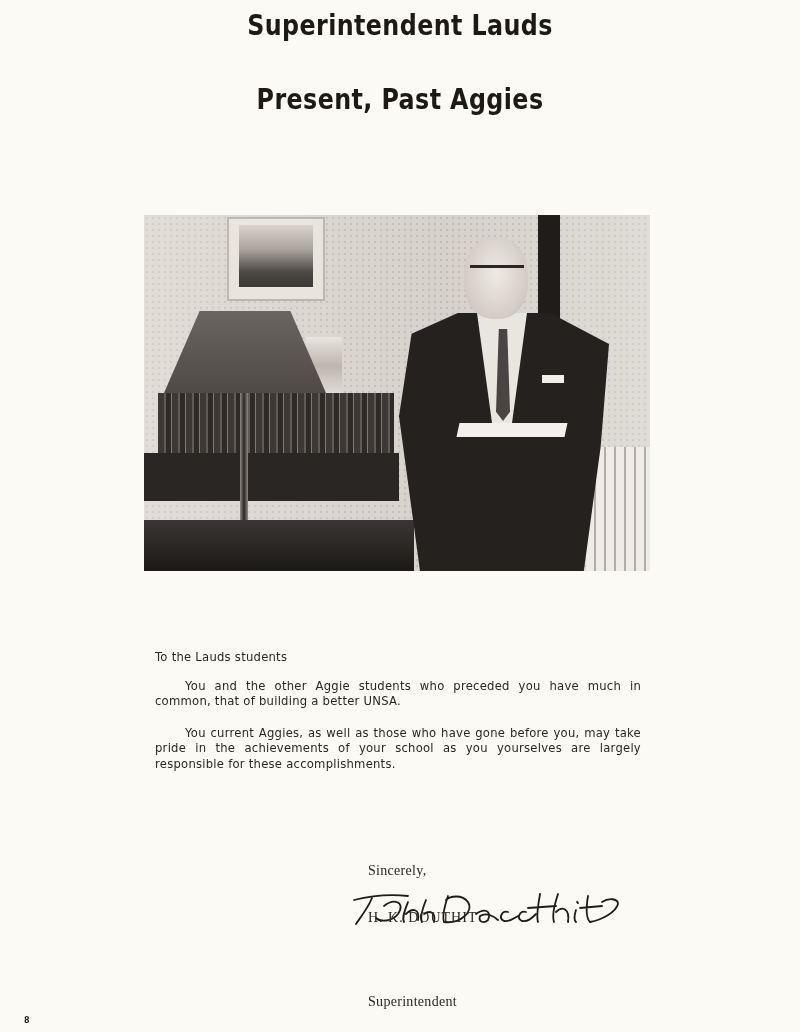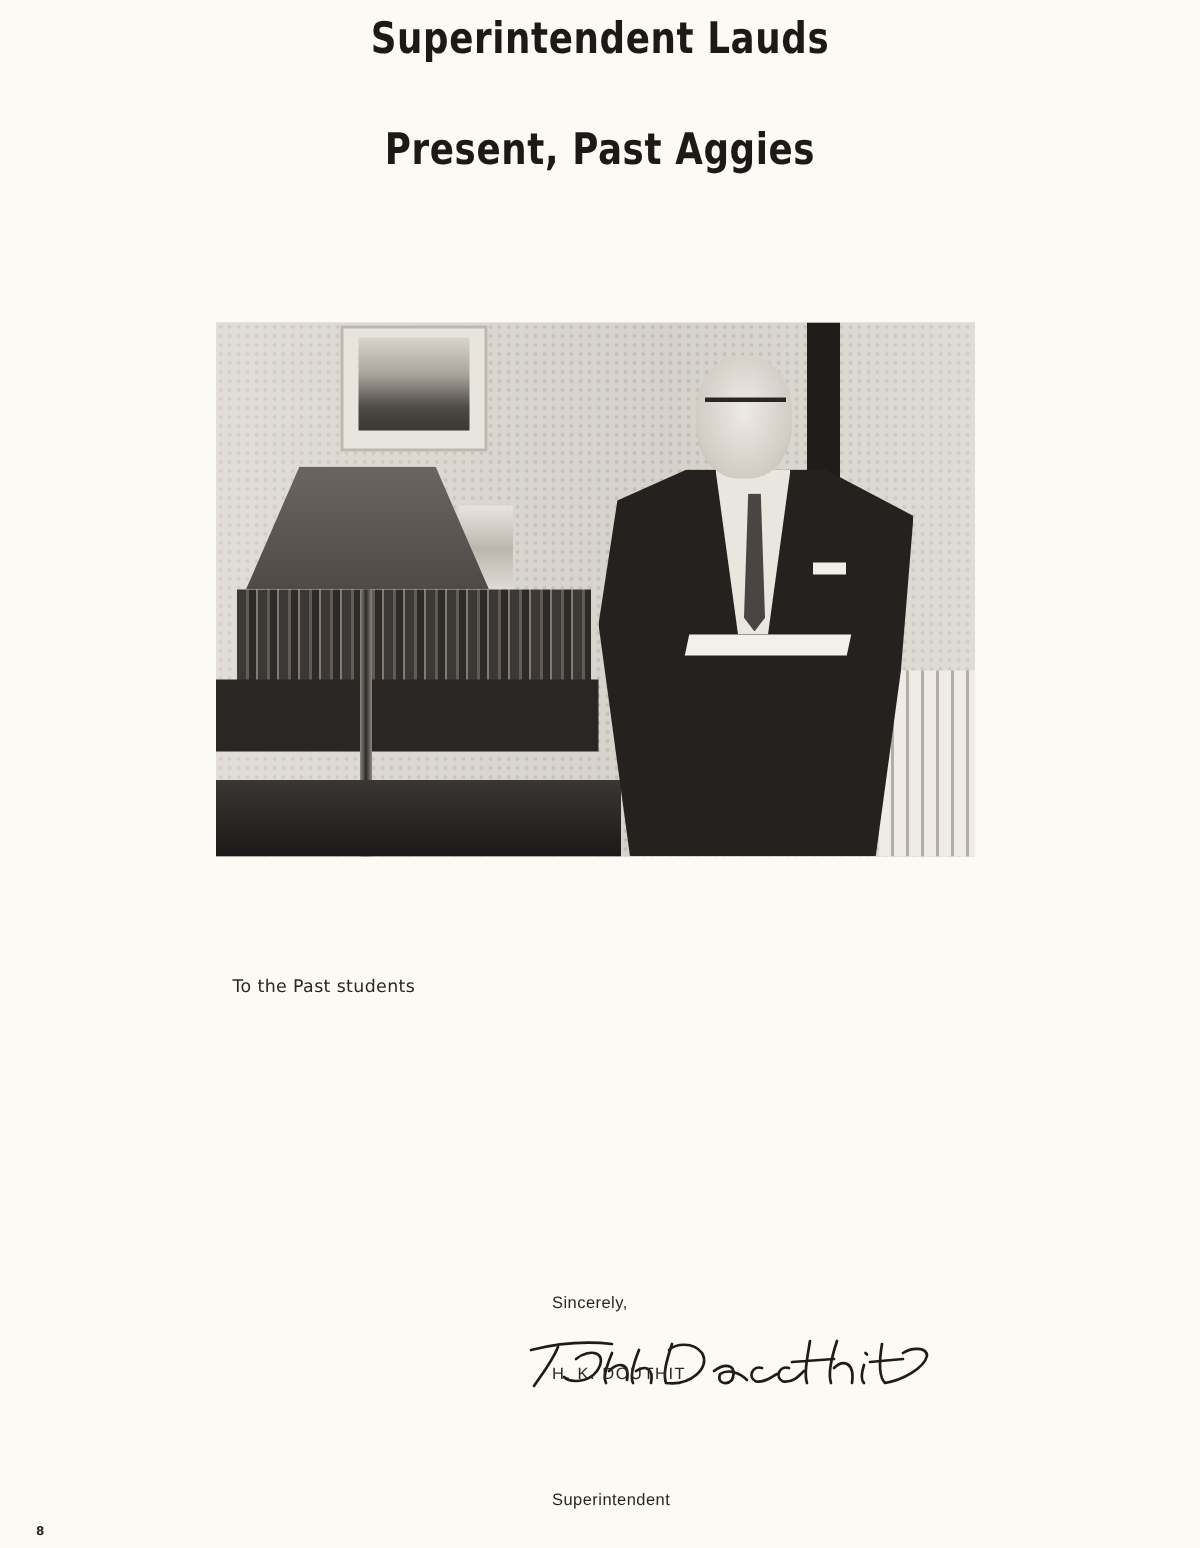--- a/index.html
+++ b/index.html
@@ -137,22 +137,22 @@
     }
     .salutation { margin: 0 0 13px 0; }
     .para {
       margin: 0 0 16px 0;
       text-indent: 30px;
       text-align: justify;
     }
     .signoff {
       position: absolute;
       left: 368px;
-      font-family: Liberation Sans, sans-serif;
-      font-size: 11px;
+      font-family: Liberation Serif, serif;
+      font-size: 14px;
       color: #2a2624;
       letter-spacing: 0.3px;
     }
     .sincerely { top: 863px; }
     .signer-name { top: 910px; letter-spacing: 1px; }
     .signer-title { top: 962px; margin-top: 32px; }
     .signature {
       position: absolute;
       left: 350px;
       top: 888px;
@@ -191,21 +191,23 @@
   <div class="man-body"></div>
   <div class="shirt"></div>
   <div class="tie"></div>
   <div class="head"></div>
   <div class="glasses"></div>
   <div class="nametag"></div>
   <div class="paper"></div>
 </div>
 
 <div class="letter">
-  <p class="salutation">To the Past students</p>
+  <p class="salutation">To the Lauds students</p>
+  <p class="para">You and the other Aggie students who preceded you have much in common, that of building a better UNSA.</p>
+  <p class="para">You current Aggies, as well as those who have gone before you, may take pride in the achievements of your school as you yourselves are largely responsible for these accomplishments.</p>
 </div>
 
 <div class="signoff sincerely">Sincerely,</div>
 
 <svg class="signature" viewBox="0 0 272 44" xmlns="http://www.w3.org/2000/svg">
   <g fill="none" stroke="#1e1b19" stroke-width="1.8" stroke-linecap="round" stroke-linejoin="round">
     <path d="M4 12 C20 8, 40 6, 58 8"></path>
     <path d="M22 10 C18 20, 10 30, 6 36"></path>
     <path d="M34 18 C44 10, 56 14, 48 26 C42 34, 30 34, 26 30"></path>
     <path d="M58 14 C54 24, 52 30, 54 34 M56 26 C62 20, 70 20, 68 32"></path>

